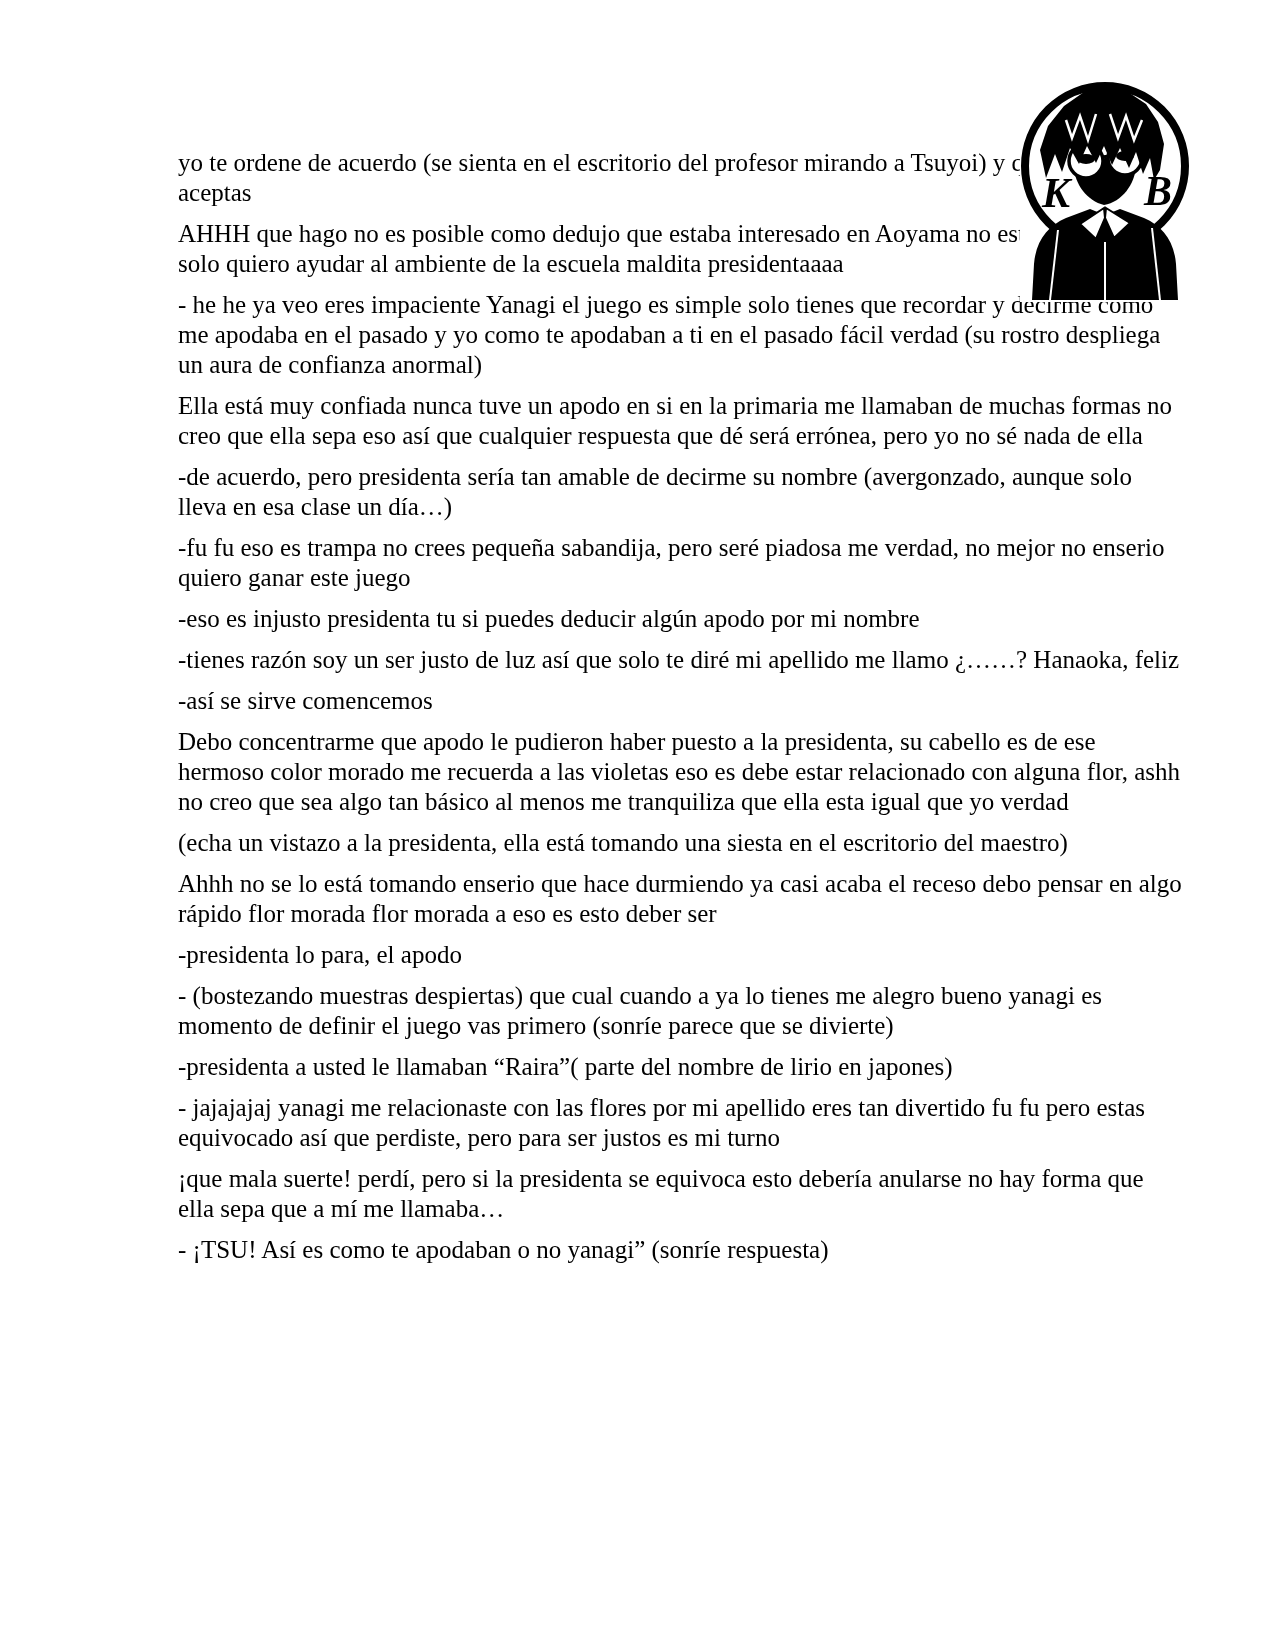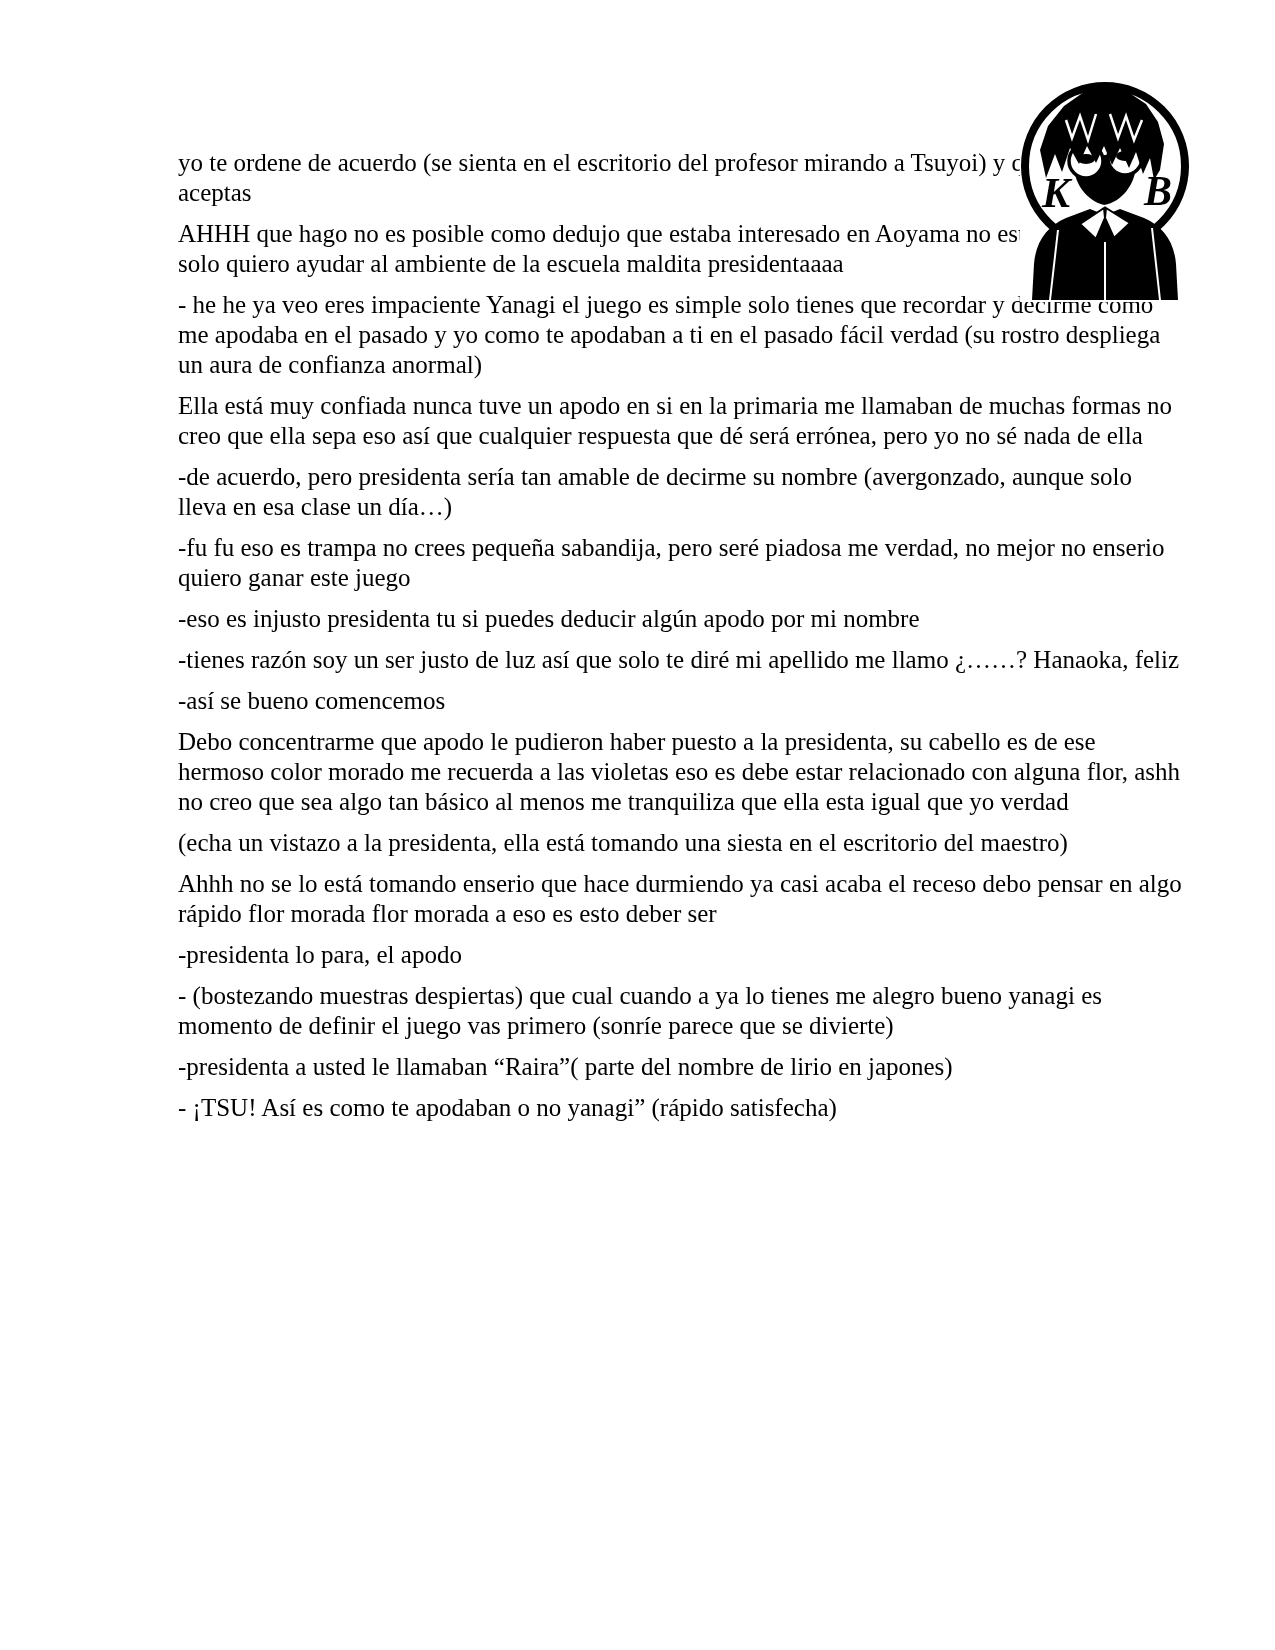--- a/index.html
+++ b/index.html
@@ -56,32 +56,36 @@
 me apodaba en el pasado y yo como te apodaban a ti en el pasado fácil verdad (su rostro despliega
 un aura de confianza anormal)</p>
       <p class="para">Ella está muy confiada nunca tuve un apodo en si en la primaria me llamaban de muchas formas no
 creo que ella sepa eso así que cualquier respuesta que dé será errónea, pero yo no sé nada de ella</p>
       <p class="para">-de acuerdo, pero presidenta sería tan amable de decirme su nombre (avergonzado, aunque solo
 lleva en esa clase un día…)</p>
       <p class="para">-fu fu eso es trampa no crees pequeña sabandija, pero seré piadosa me verdad, no mejor no enserio
 quiero ganar este juego</p>
       <p class="para">-eso es injusto presidenta tu si puedes deducir algún apodo por mi nombre</p>
       <p class="para">-tienes razón soy un ser justo de luz así que solo te diré mi apellido me llamo ¿……? Hanaoka, feliz</p>
-      <p class="para">-así se bueno comencemos</p>
+      <p class="para">-así se sirve comencemos</p>
       <p class="para">Debo concentrarme que apodo le pudieron haber puesto a la presidenta, su cabello es de ese
 hermoso color morado me recuerda a las violetas eso es debe estar relacionado con alguna flor, ashh
 no creo que sea algo tan básico al menos me tranquiliza que ella esta igual que yo verdad</p>
       <p class="para">(echa un vistazo a la presidenta, ella está tomando una siesta en el escritorio del maestro)</p>
       <p class="para">Ahhh no se lo está tomando enserio que hace durmiendo ya casi acaba el receso debo pensar en algo
 rápido flor morada flor morada a eso es esto deber ser</p>
       <p class="para">-presidenta lo para, el apodo</p>
       <p class="para">- (bostezando muestras despiertas) que cual cuando a ya lo tienes me alegro bueno yanagi es
 momento de definir el juego vas primero (sonríe parece que se divierte)</p>
       <p class="para">-presidenta a usted le llamaban “Raira”( parte del nombre de lirio en japones)</p>
-      <p class="para">- ¡TSU! Así es como te apodaban o no yanagi” (rápido satisfecha)</p>
+      <p class="para">- jajajajaj yanagi me relacionaste con las flores por mi apellido eres tan divertido fu fu pero estas
+equivocado así que perdiste, pero para ser justos es mi turno</p>
+      <p class="para">¡que mala suerte! perdí, pero si la presidenta se equivoca esto debería anularse no hay forma que
+ella sepa que a mí me llamaba…</p>
+      <p class="para">- ¡TSU! Así es como te apodaban o no yanagi” (sonríe respuesta)</p>
     </div>
 
   <div class="logo-box">
     <svg width="196" height="246" viewBox="0 0 196 246" xmlns="http://www.w3.org/2000/svg">
 
       <circle cx="85" cy="110" r="80" fill="#ffffff" stroke="#000000" stroke-width="8"></circle>
 
       <ellipse cx="85" cy="110" rx="36" ry="34" fill="#ffffff"></ellipse>
 
       <path d="M 54,112 C 60,100 110,98 116,110 C 115,128 102,146 84,149 C 67,145 55,128 54,112 Z" fill="#000000"></path>

